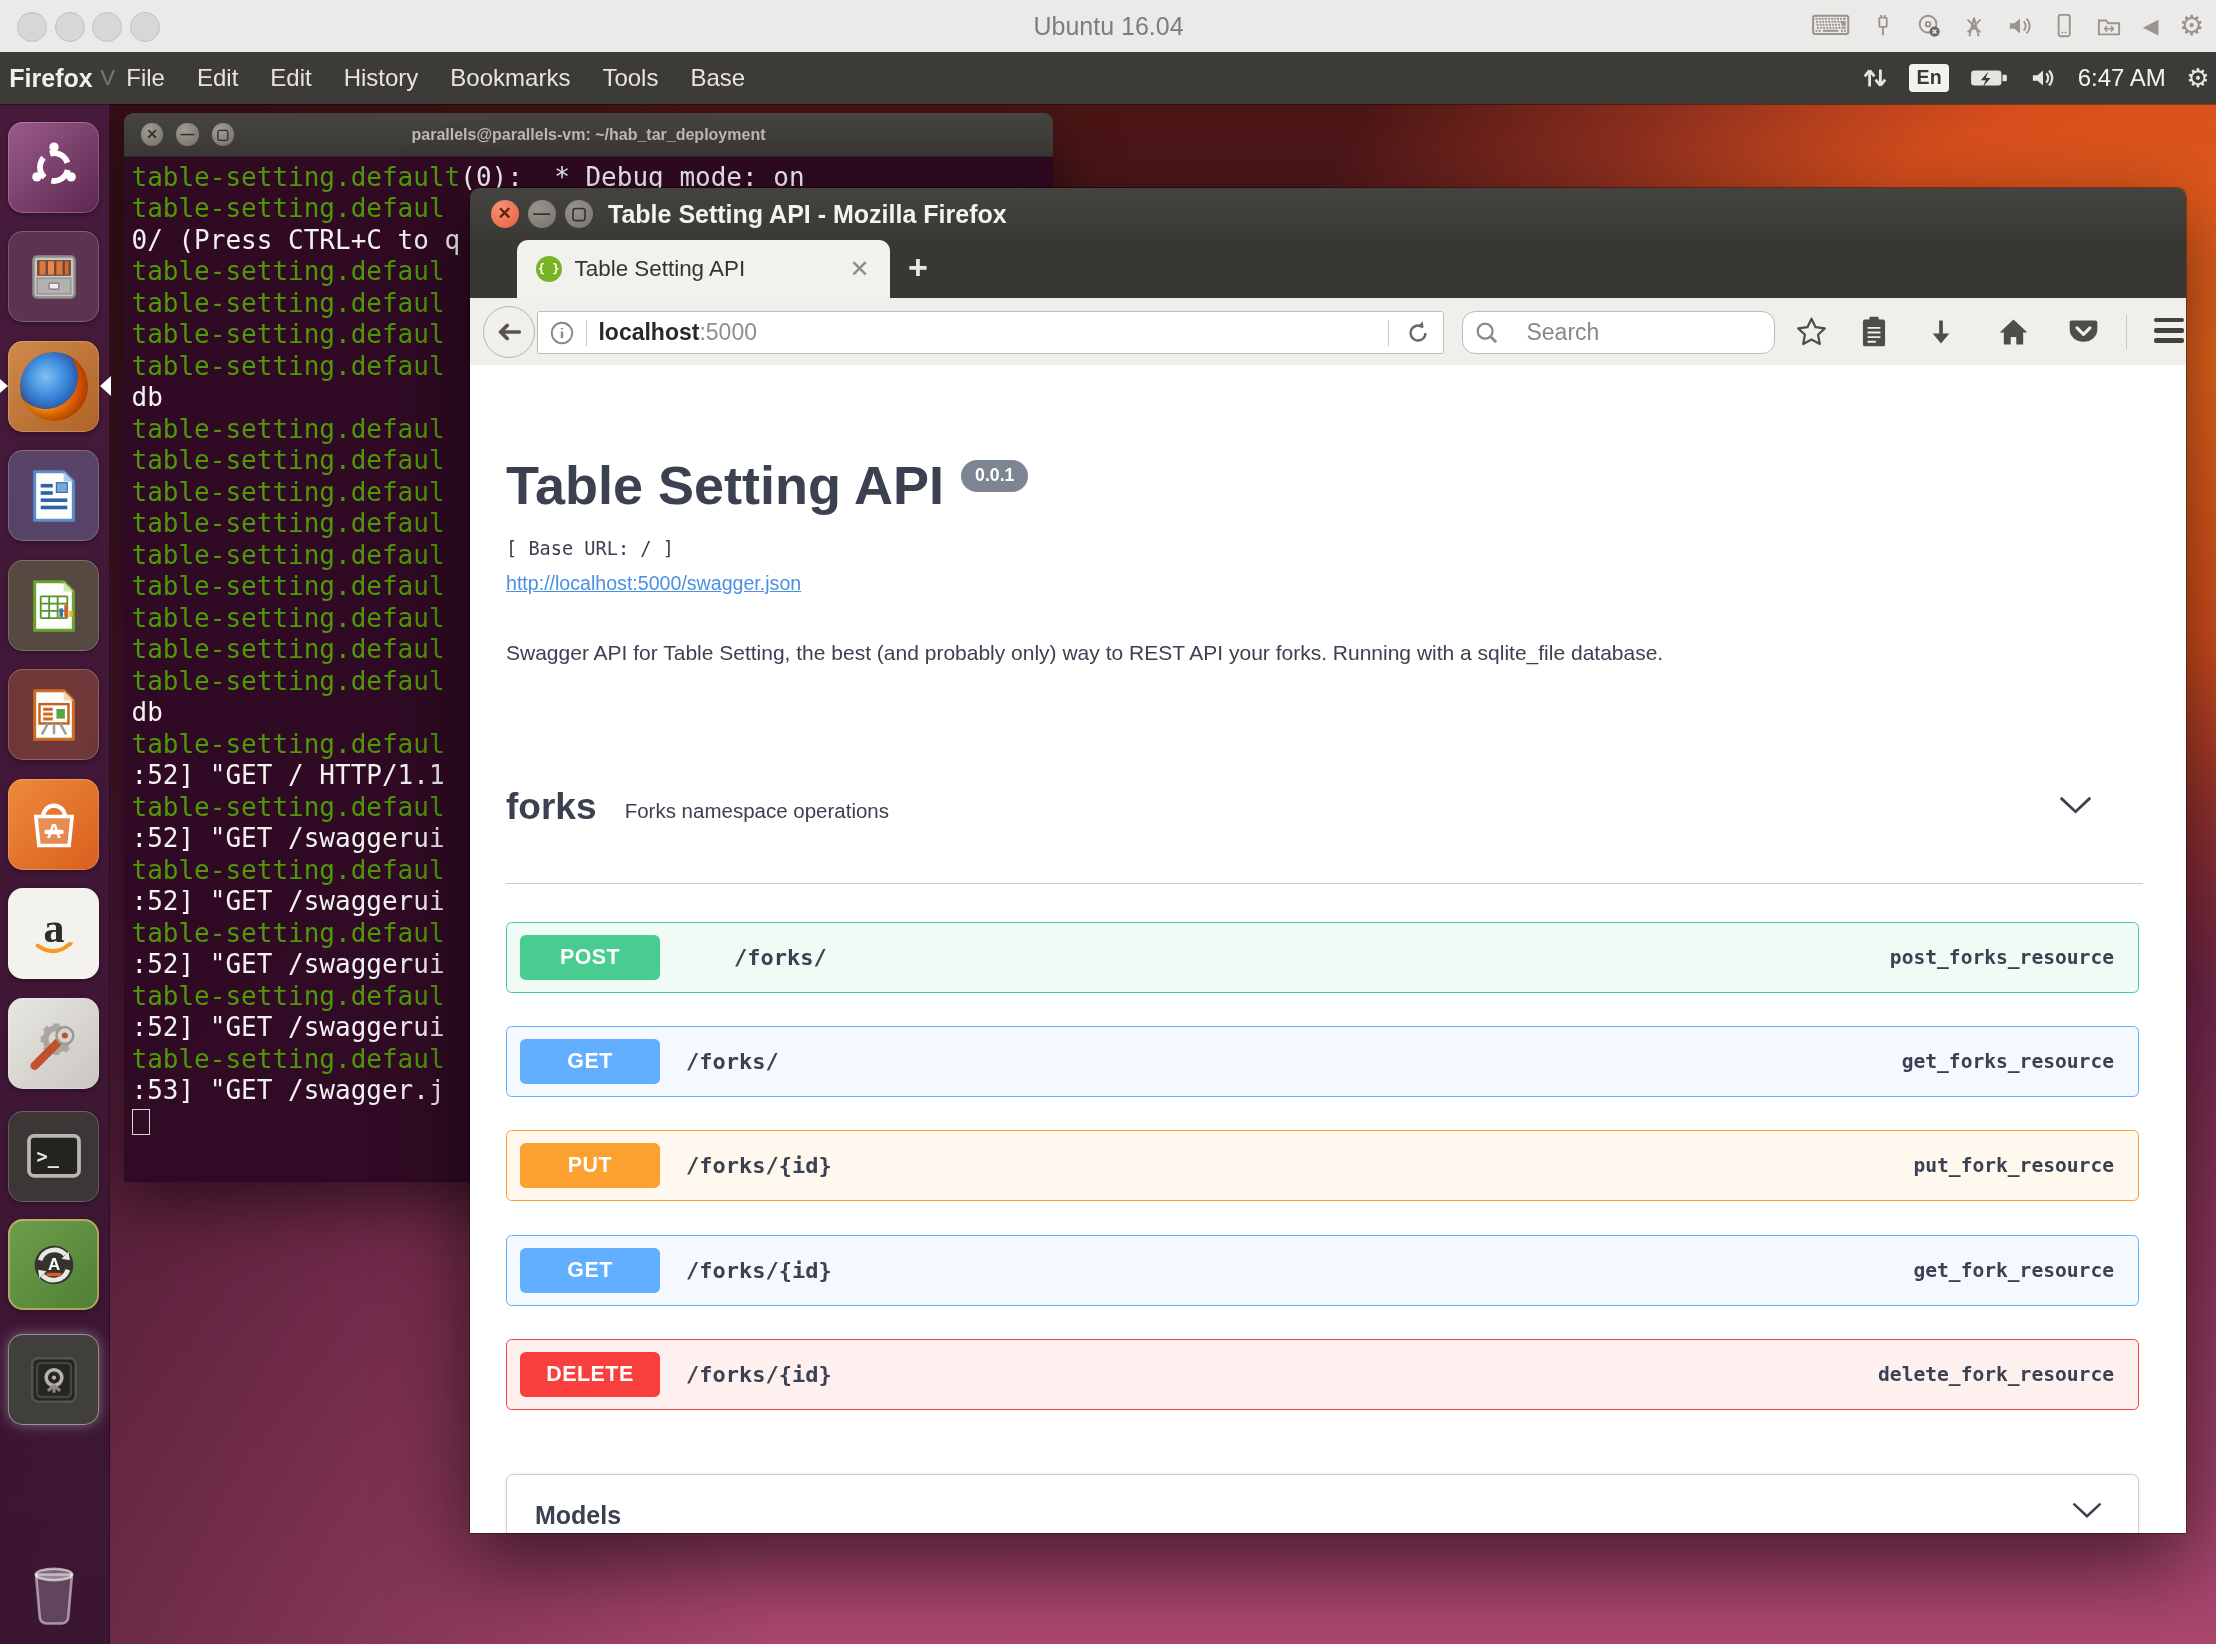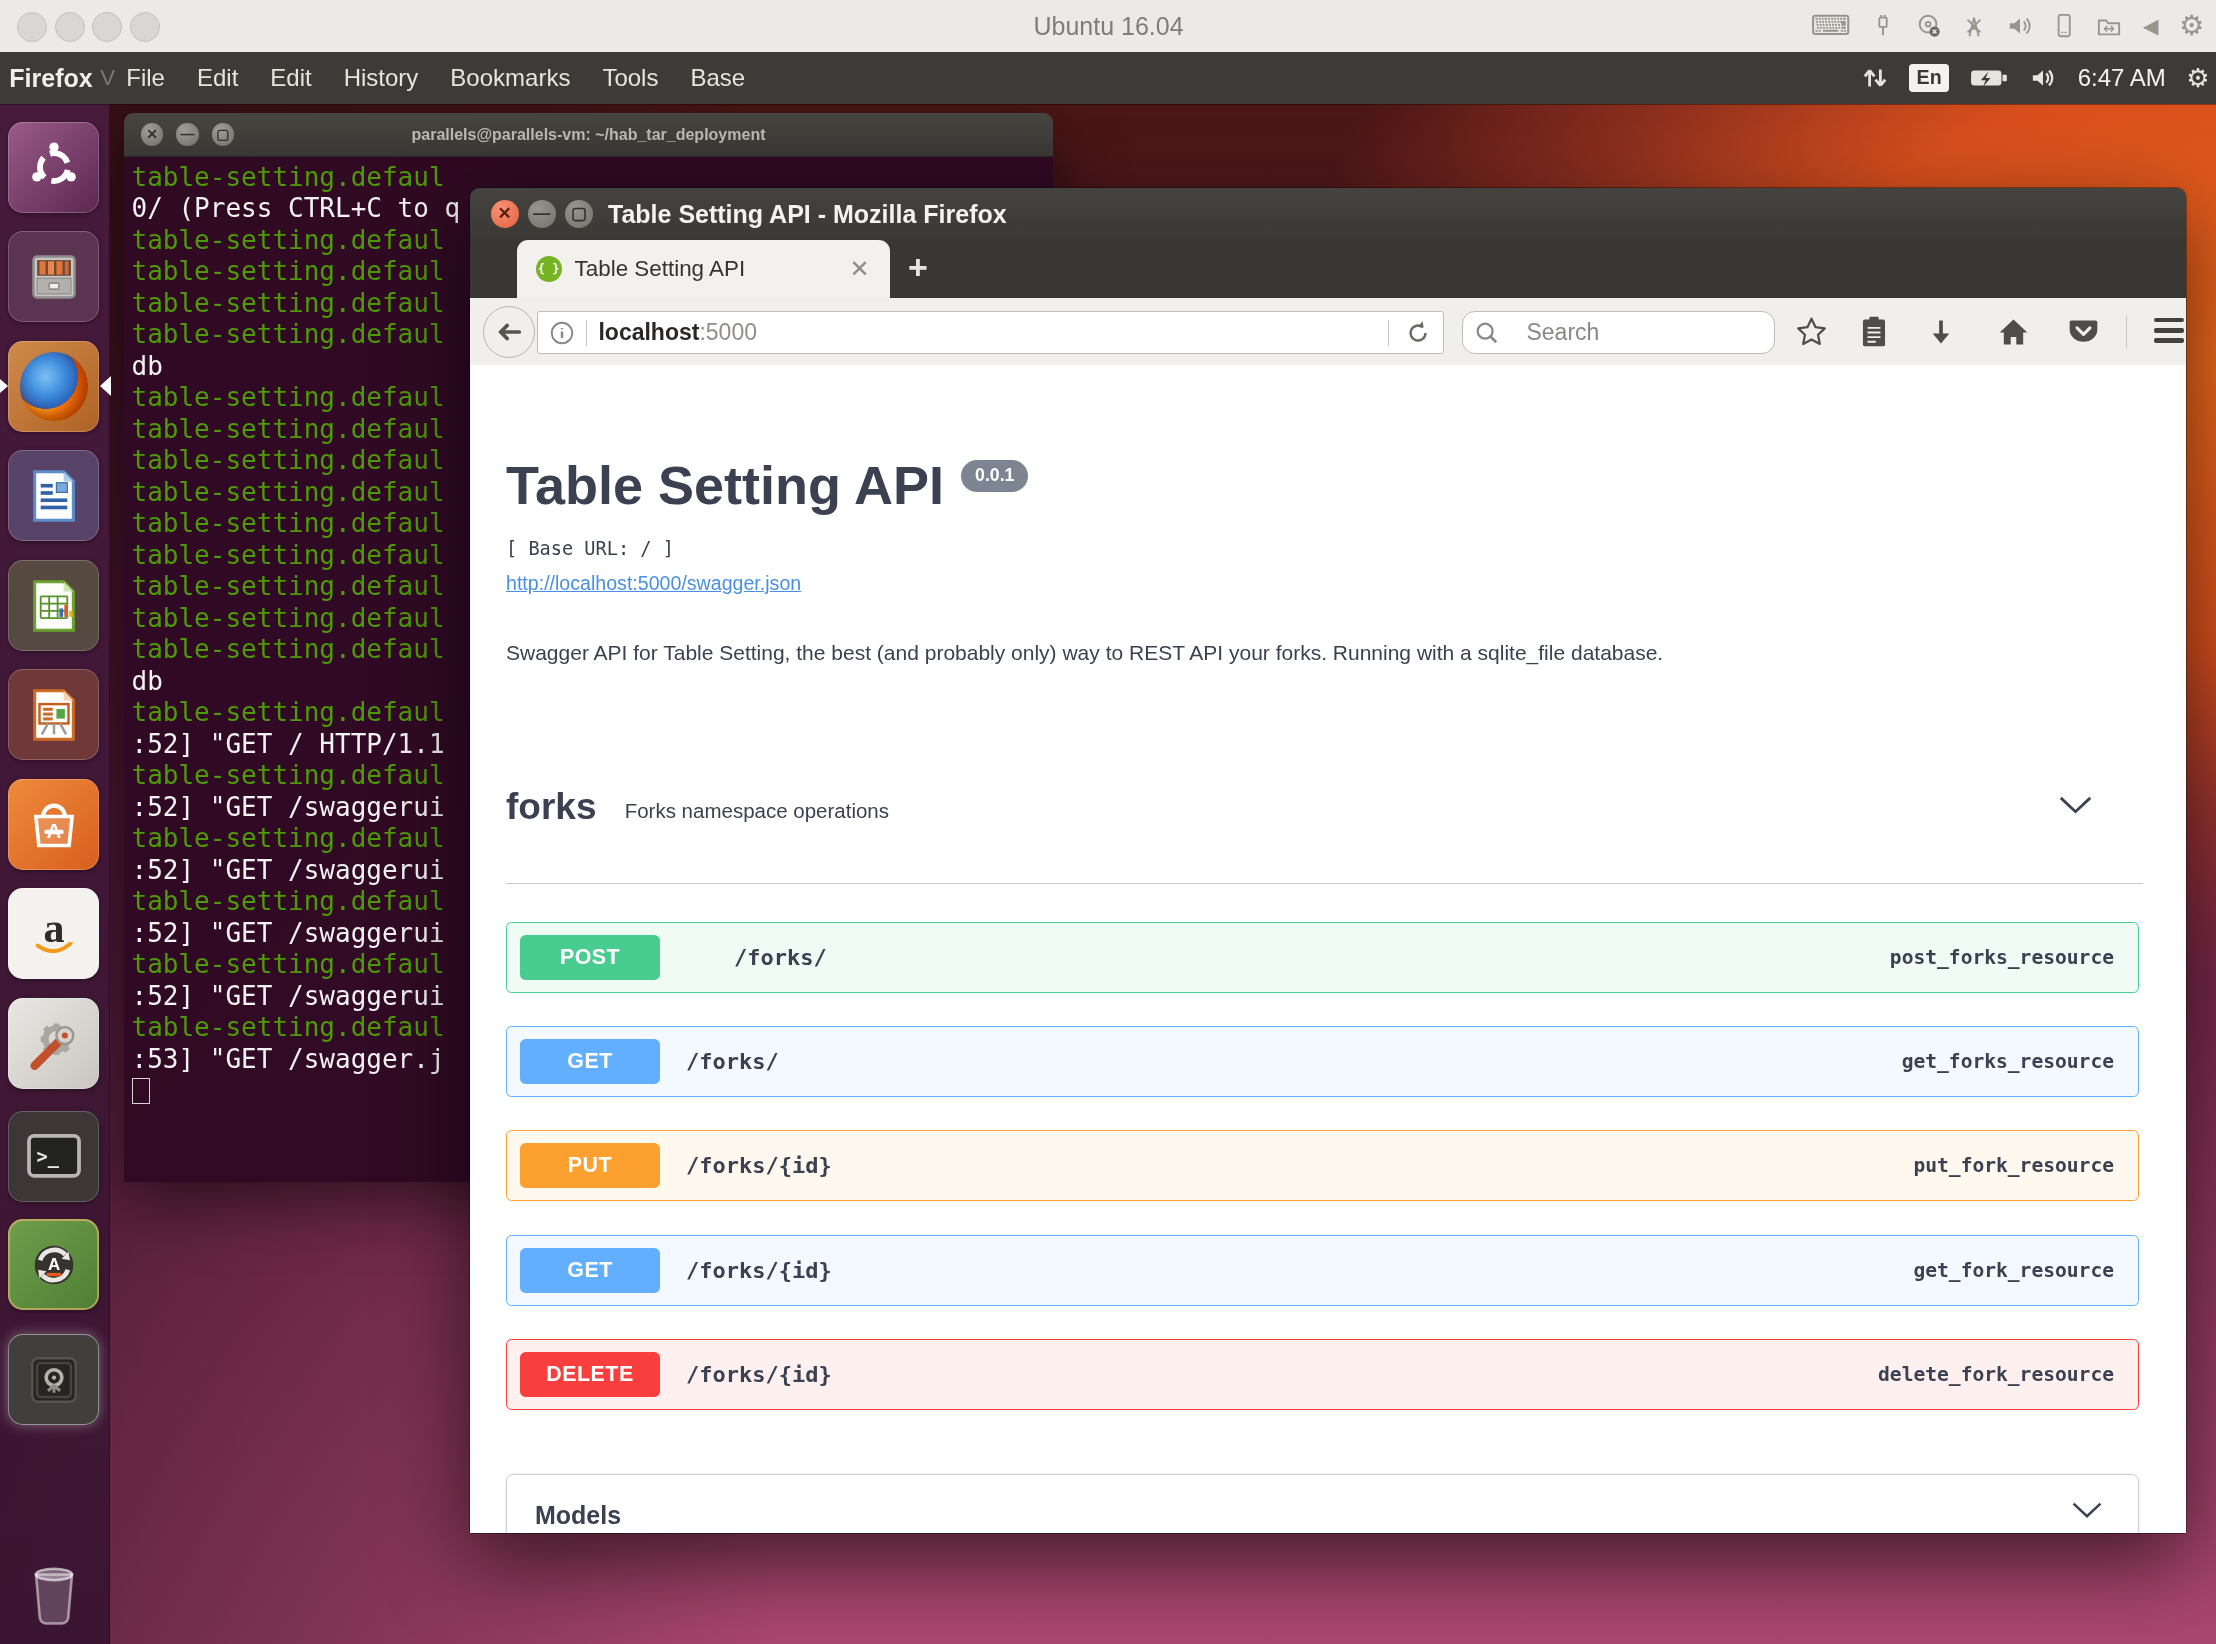--- a/index.html
+++ b/index.html
@@ -350,20 +350,21 @@
   <div class="terminal">
     <div class="term-titlebar">
       <div class="term-btns">
         <span class="term-btn">✕</span>
         <span class="term-btn">—</span>
         <span class="term-btn">▢</span>
       </div>
       <div class="term-title">parallels@parallels-vm: ~/hab_tar_deployment</div>
     </div>
     <div class="term-body" id="term-body">
+        <div class="term-line"><span class="tg">table-setting.default</span><span class="tw">(0):  * Debug mode: on</span></div>
         <div class="term-line"><span class="tg">table-setting.defaul</span></div>
         <div class="term-line"><span class="tw">0/ (Press CTRL+C to q</span></div>
         <div class="term-line"><span class="tg">table-setting.defaul</span></div>
         <div class="term-line"><span class="tg">table-setting.defaul</span></div>
         <div class="term-line"><span class="tg">table-setting.defaul</span></div>
         <div class="term-line"><span class="tg">table-setting.defaul</span></div>
         <div class="term-line"><span class="tw">db</span></div>
         <div class="term-line"><span class="tg">table-setting.defaul</span></div>
         <div class="term-line"><span class="tg">table-setting.defaul</span></div>
         <div class="term-line"><span class="tg">table-setting.defaul</span></div>

